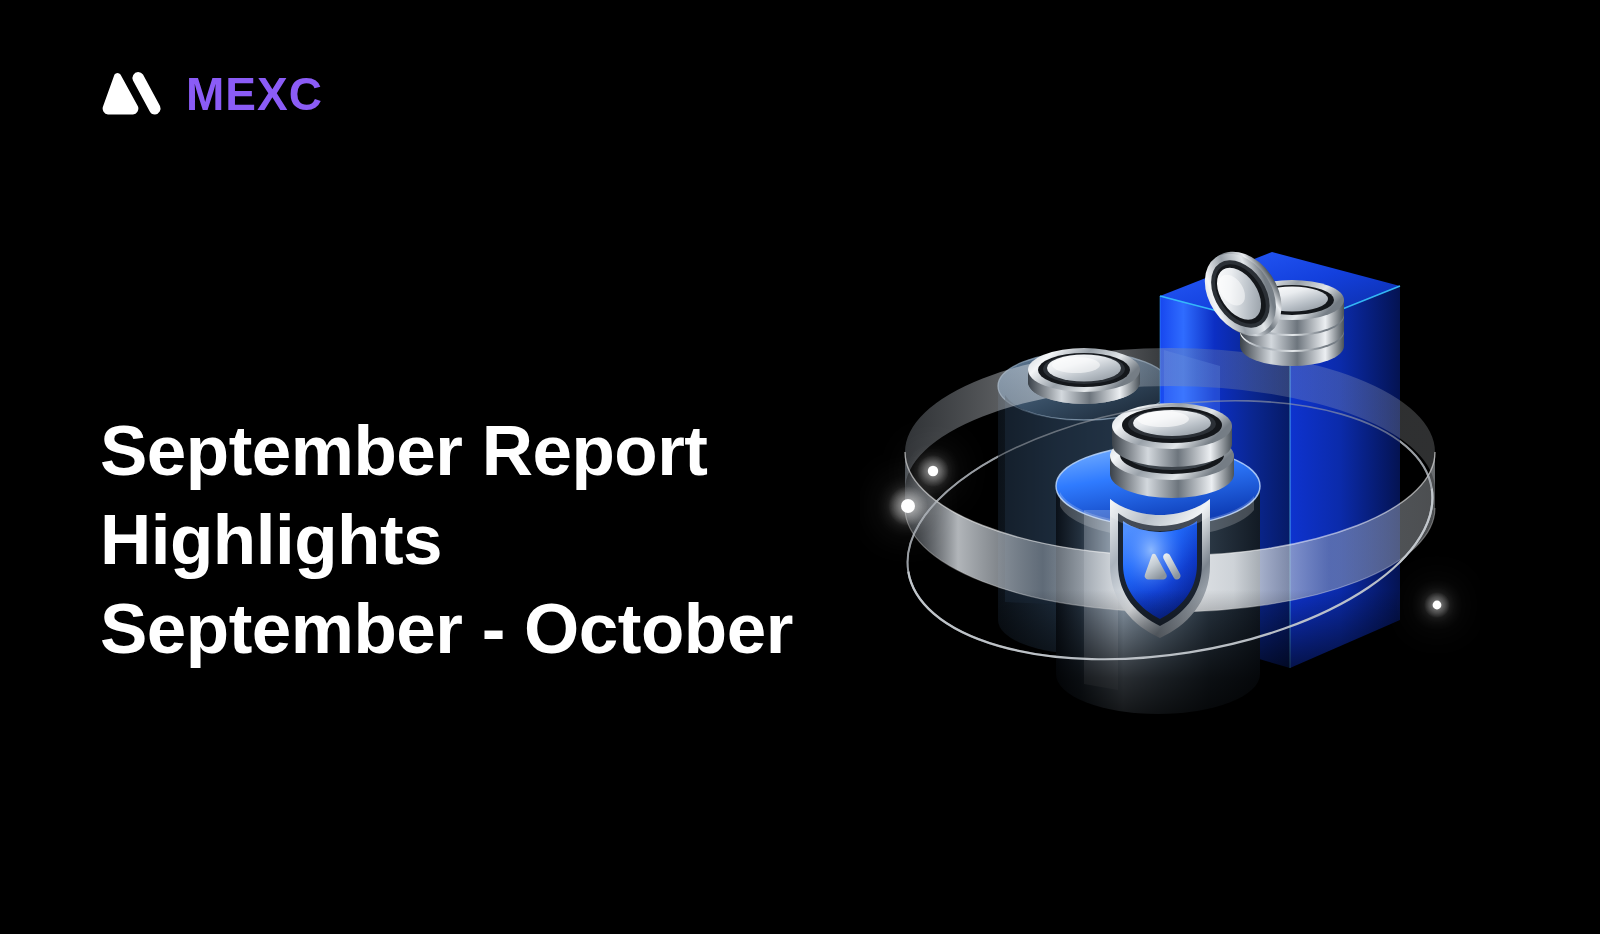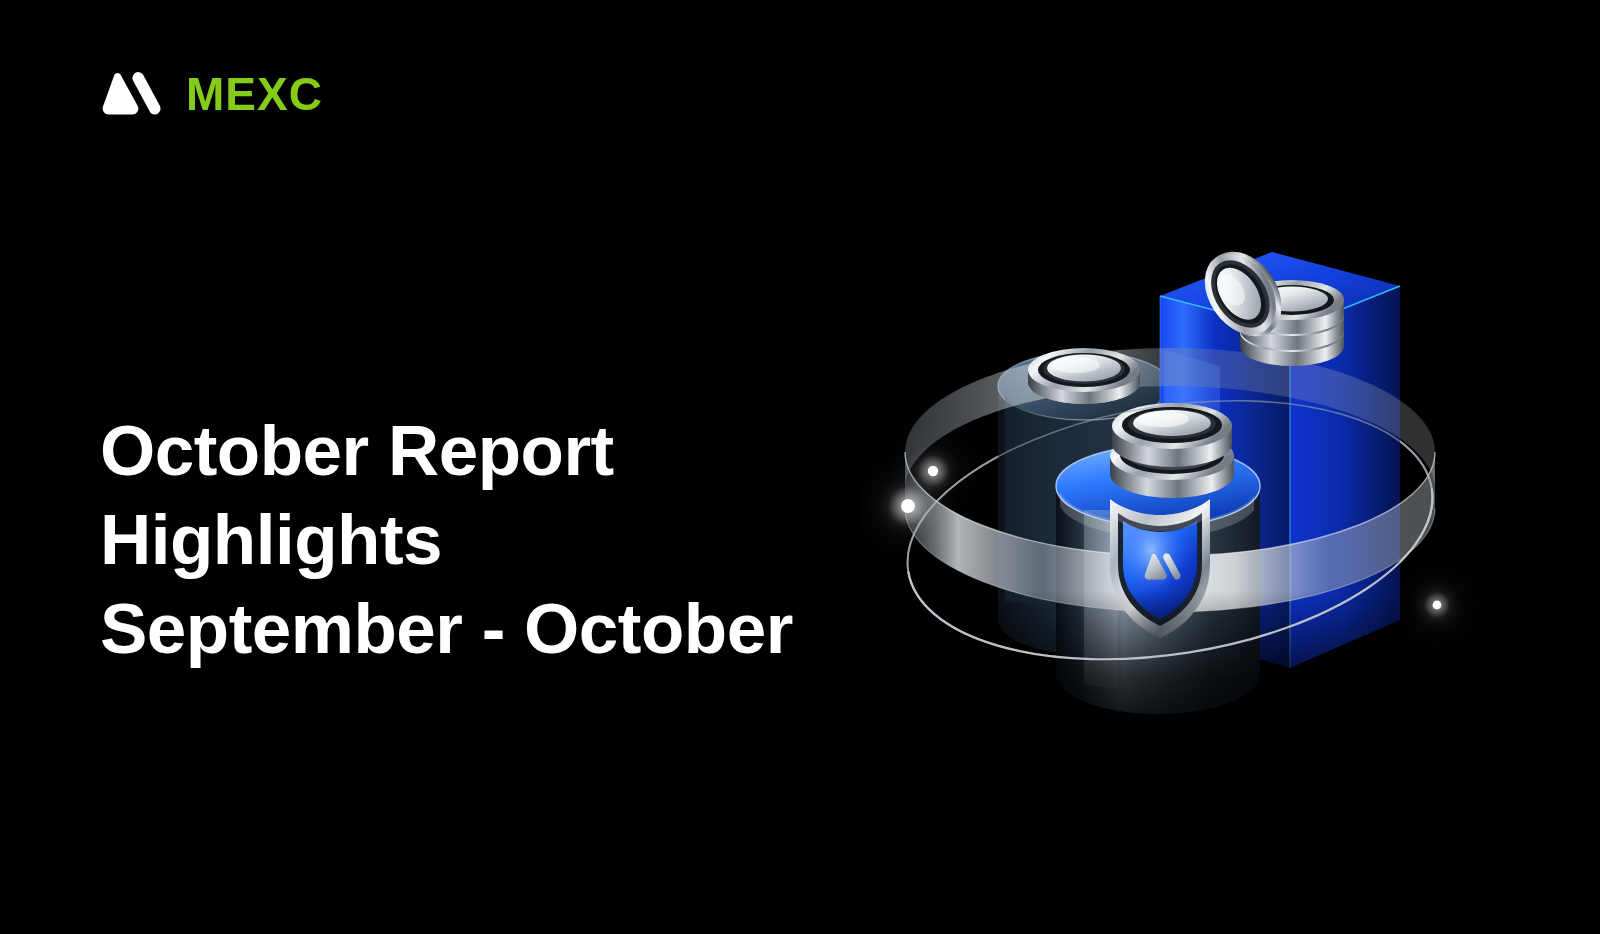--- a/index.html
+++ b/index.html
@@ -24,21 +24,21 @@
     position: absolute;
     left: 100px;
     top: 66px;
     display: flex;
     align-items: center;
     gap: 22px;
     height: 56px;
   }
   #brand-mark { width: 64px; height: 48px; display: block; }
   #brand-word {
-    color: #84cc16;
+    color: #8b5cf6;
     font-size: 46px;
     font-weight: 700;
     letter-spacing: 1px;
     line-height: 1;
     white-space: nowrap;
   }
 
   
   #headline {
     position: absolute;
@@ -77,21 +77,21 @@
     <span>
       <svg id="brand-mark" viewBox="0 0 64 48" aria-hidden="true">
         <path d="M20.5 4.5 L38 36.5 A6 6 0 0 1 33 44.5 L8 44.5 A6 6 0 0 1 3 36.5 L14.5 4.5 A3.6 3.6 0 0 1 20.5 4.5 Z" fill="#ffffff"></path>
         <path d="M43 4.5 L60 36 A6 6 0 0 1 55 44.5 A6 6 0 0 1 49.5 41 L33 10.5 A6 6 0 0 1 38 2 A6 6 0 0 1 43 4.5 Z" fill="#ffffff"></path>
       </svg>
     </span>
     <span id="brand-word">MEXC</span>
   </div>
 
   <h1 id="headline">
-    <span class="line">October Report</span>
+    <span class="line">September Report</span>
     <span class="line">Highlights</span>
     <span class="line">September - October</span>
   </h1>
 
   <div id="artwork">
     <svg viewBox="0 0 620 560" aria-hidden="true">
       <defs>
 
         <linearGradient id="gBlueTall" x1="0" y1="0" x2="1" y2="0">
           <stop offset="0" stop-color="#1747ef"></stop>

